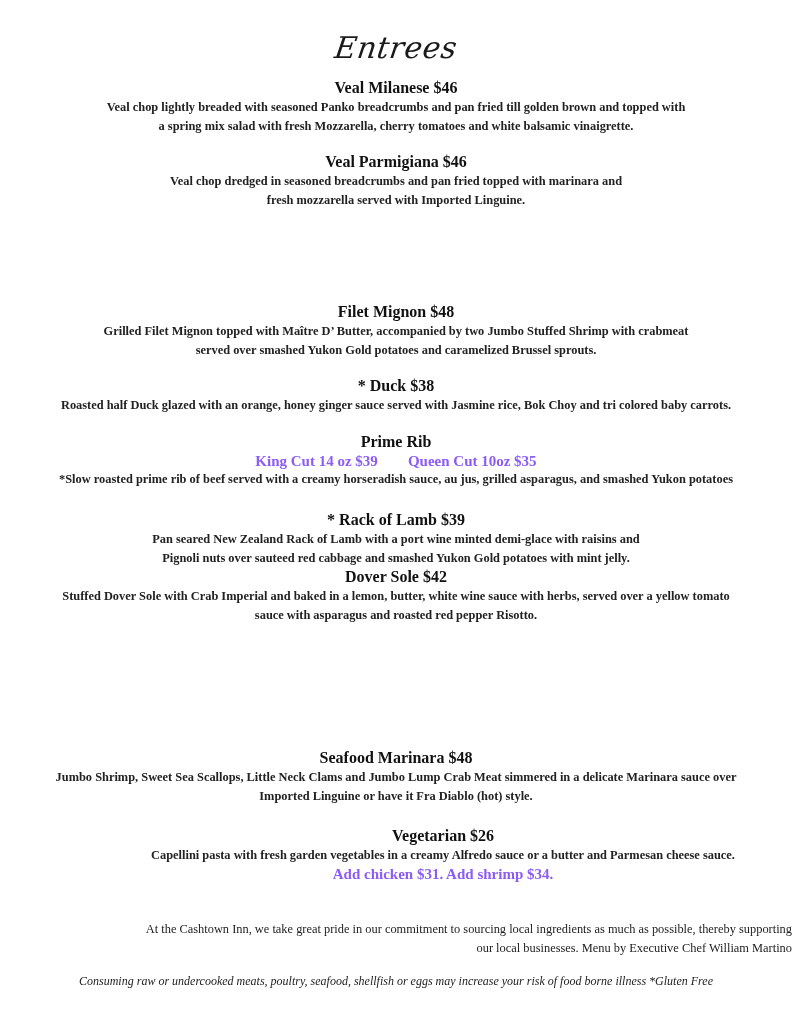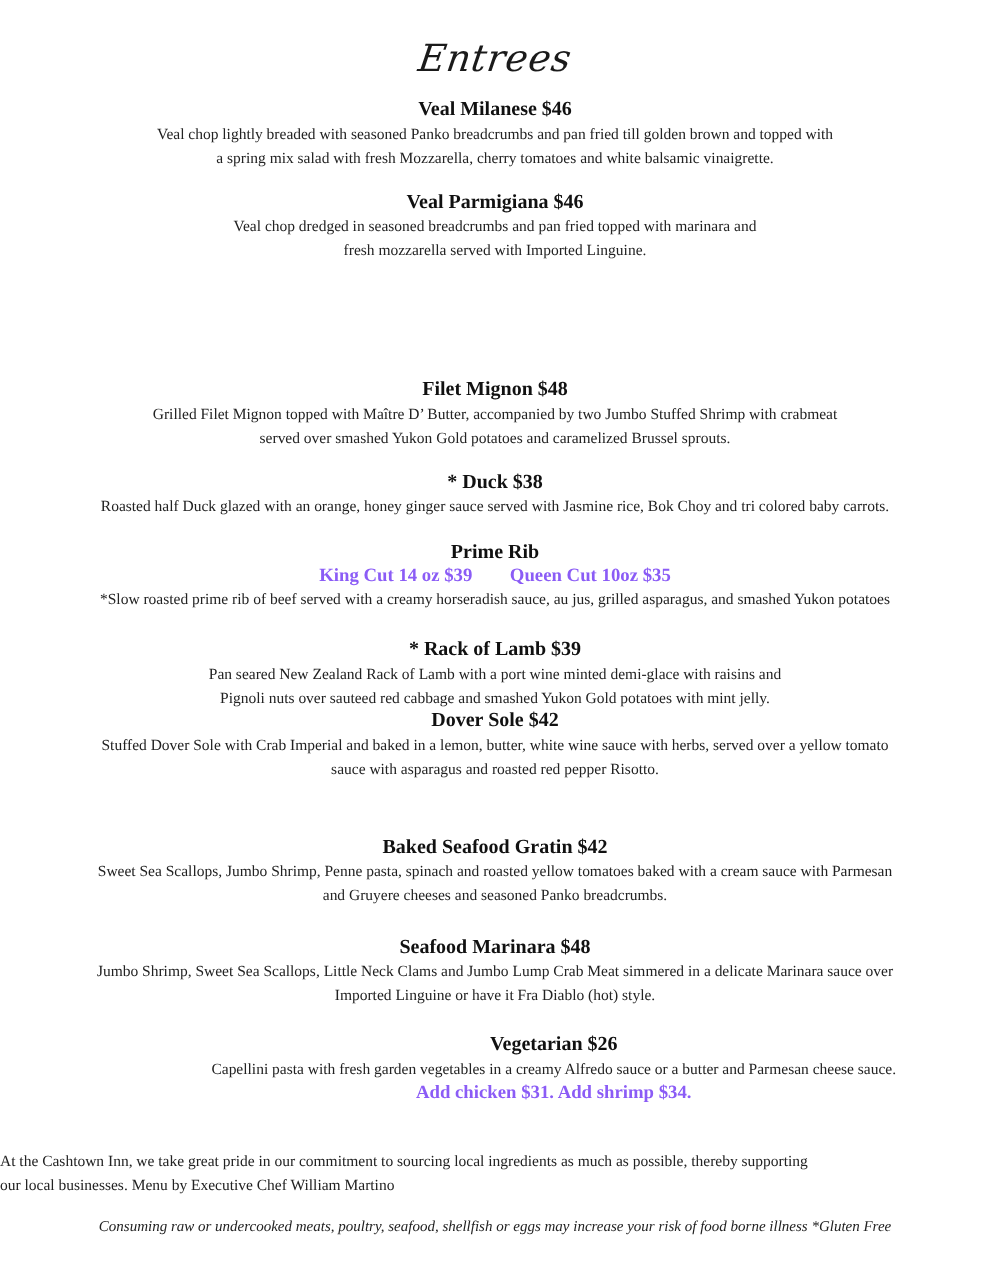--- a/index.html
+++ b/index.html
@@ -42,35 +42,36 @@
     .item-name {
       font-weight: bold;
       font-size: 16px;
       line-height: 20px;
       color: #111;
     }
     .item-desc {
       font-size: 12.4px;
       line-height: 19px;
       color: #222;
+      font-weight: bold;
     }
     .item-sub {
       font-weight: bold;
       font-size: 15px;
       line-height: 18px;
       color: #8b5cf6;
     }
     .item-sub span + span {
       margin-left: 30px;
     }
     .footer-note {
       position: absolute;
       left: 0; width: 792px;
       top: 920px;
-      text-align: left;
+      text-align: right;
       font-size: 12.4px;
       line-height: 19px;
       color: #222;
     }
     .footer-warning {
       position: absolute;
       left: 0; width: 792px;
       top: 973px;
       text-align: center;
       font-style: italic;
@@ -123,25 +124,20 @@
     <div class="item-desc">Pan seared New Zealand Rack of Lamb with a port wine minted demi-glace with raisins and</div>
     <div class="item-desc">Pignoli nuts over sauteed red cabbage and smashed Yukon Gold potatoes with mint jelly.</div>
   </div>
 
   <div class="item" style="top:567px;">
     <div class="item-name">Dover Sole $42</div>
     <div class="item-desc">Stuffed Dover Sole with Crab Imperial and baked in a lemon, butter, white wine sauce with herbs, served over a yellow tomato</div>
     <div class="item-desc">sauce with asparagus and roasted red pepper Risotto.</div>
   </div>
 
-  <div class="item" style="top:668px;">
-    <div class="item-name">Baked Seafood Gratin $42</div>
-    <div class="item-desc">Sweet Sea Scallops, Jumbo Shrimp, Penne pasta, spinach and roasted yellow tomatoes baked with a cream sauce with Parmesan</div>
-    <div class="item-desc">and Gruyere cheeses and seasoned Panko breadcrumbs.</div>
-  </div>
 
   <div class="item" style="top:748px;">
     <div class="item-name">Seafood Marinara $48</div>
     <div class="item-desc">Jumbo Shrimp, Sweet Sea Scallops, Little Neck Clams and Jumbo Lump Crab Meat simmered in a delicate Marinara sauce over</div>
     <div class="item-desc">Imported Linguine or have it Fra Diablo (hot) style.</div>
   </div>
 
   <div class="item" style="top:826px;padding-left:47px;">
     <div class="item-name">Vegetarian $26</div>
     <div class="item-desc">Capellini pasta with fresh garden vegetables in a creamy Alfredo sauce or a butter and Parmesan cheese sauce.</div>

